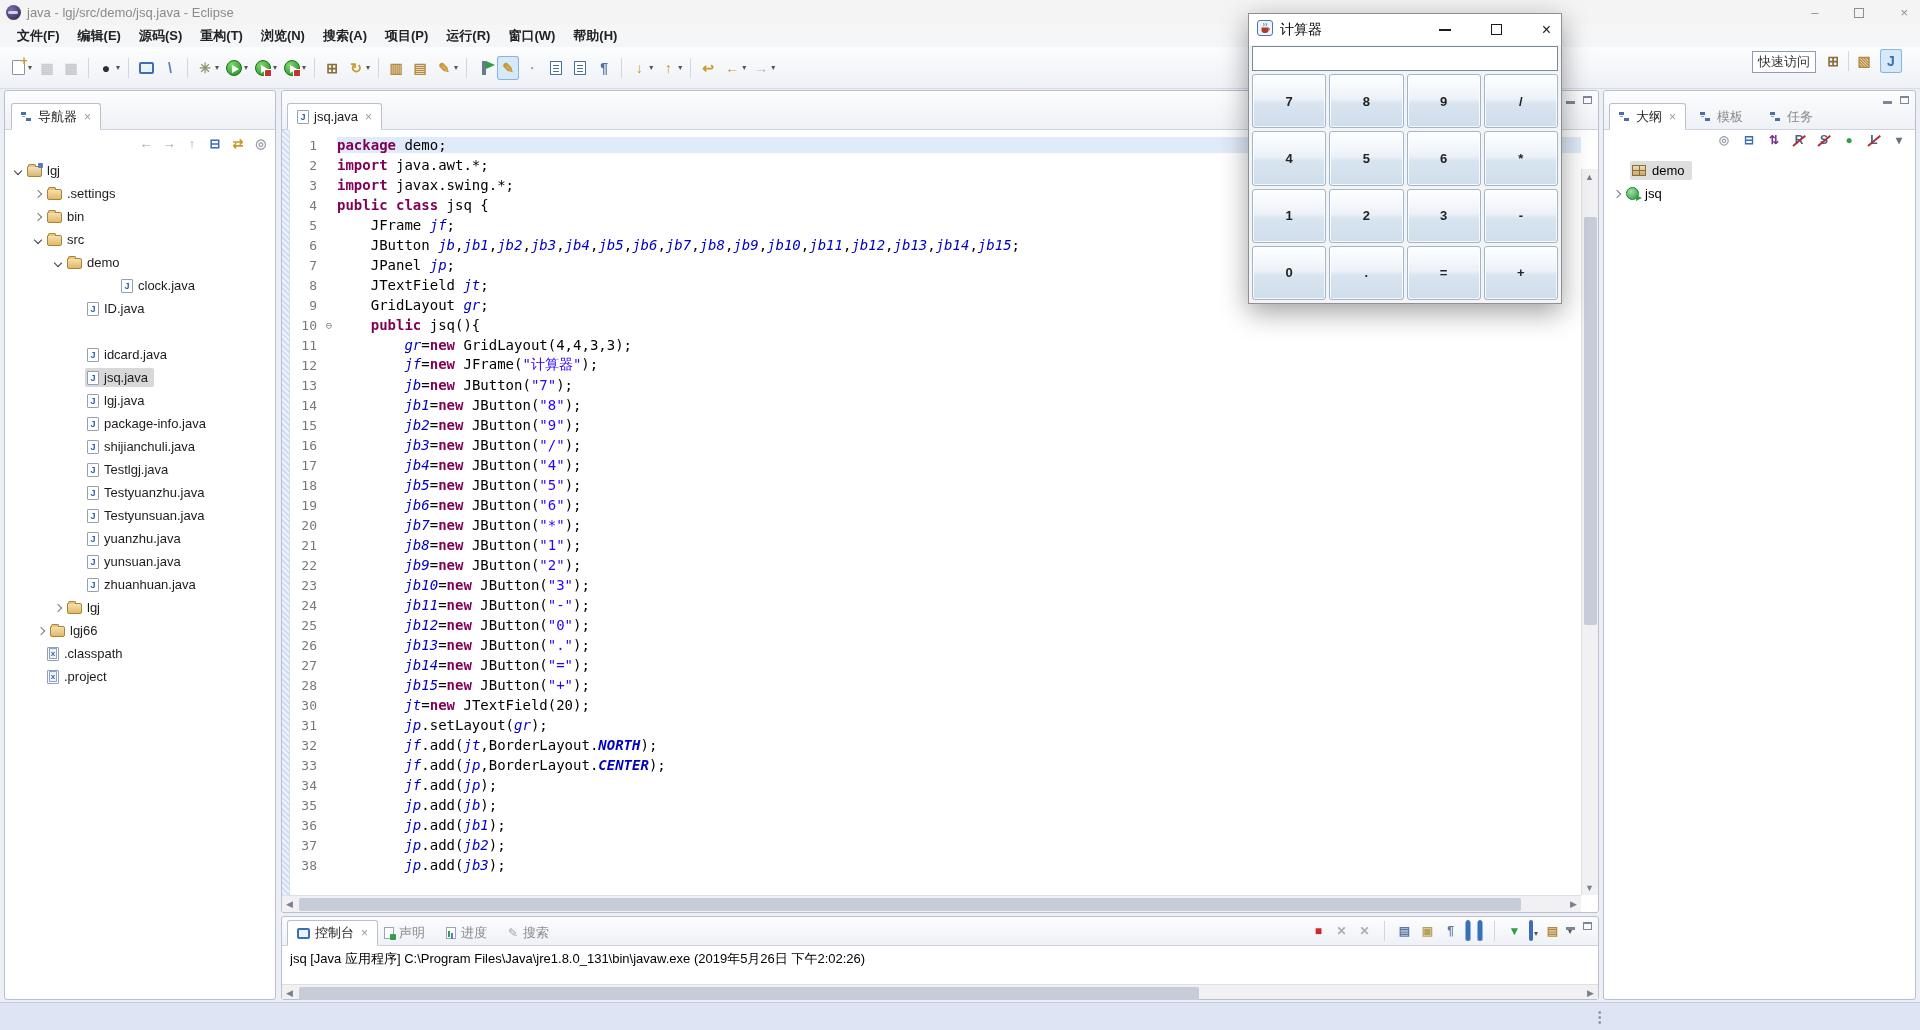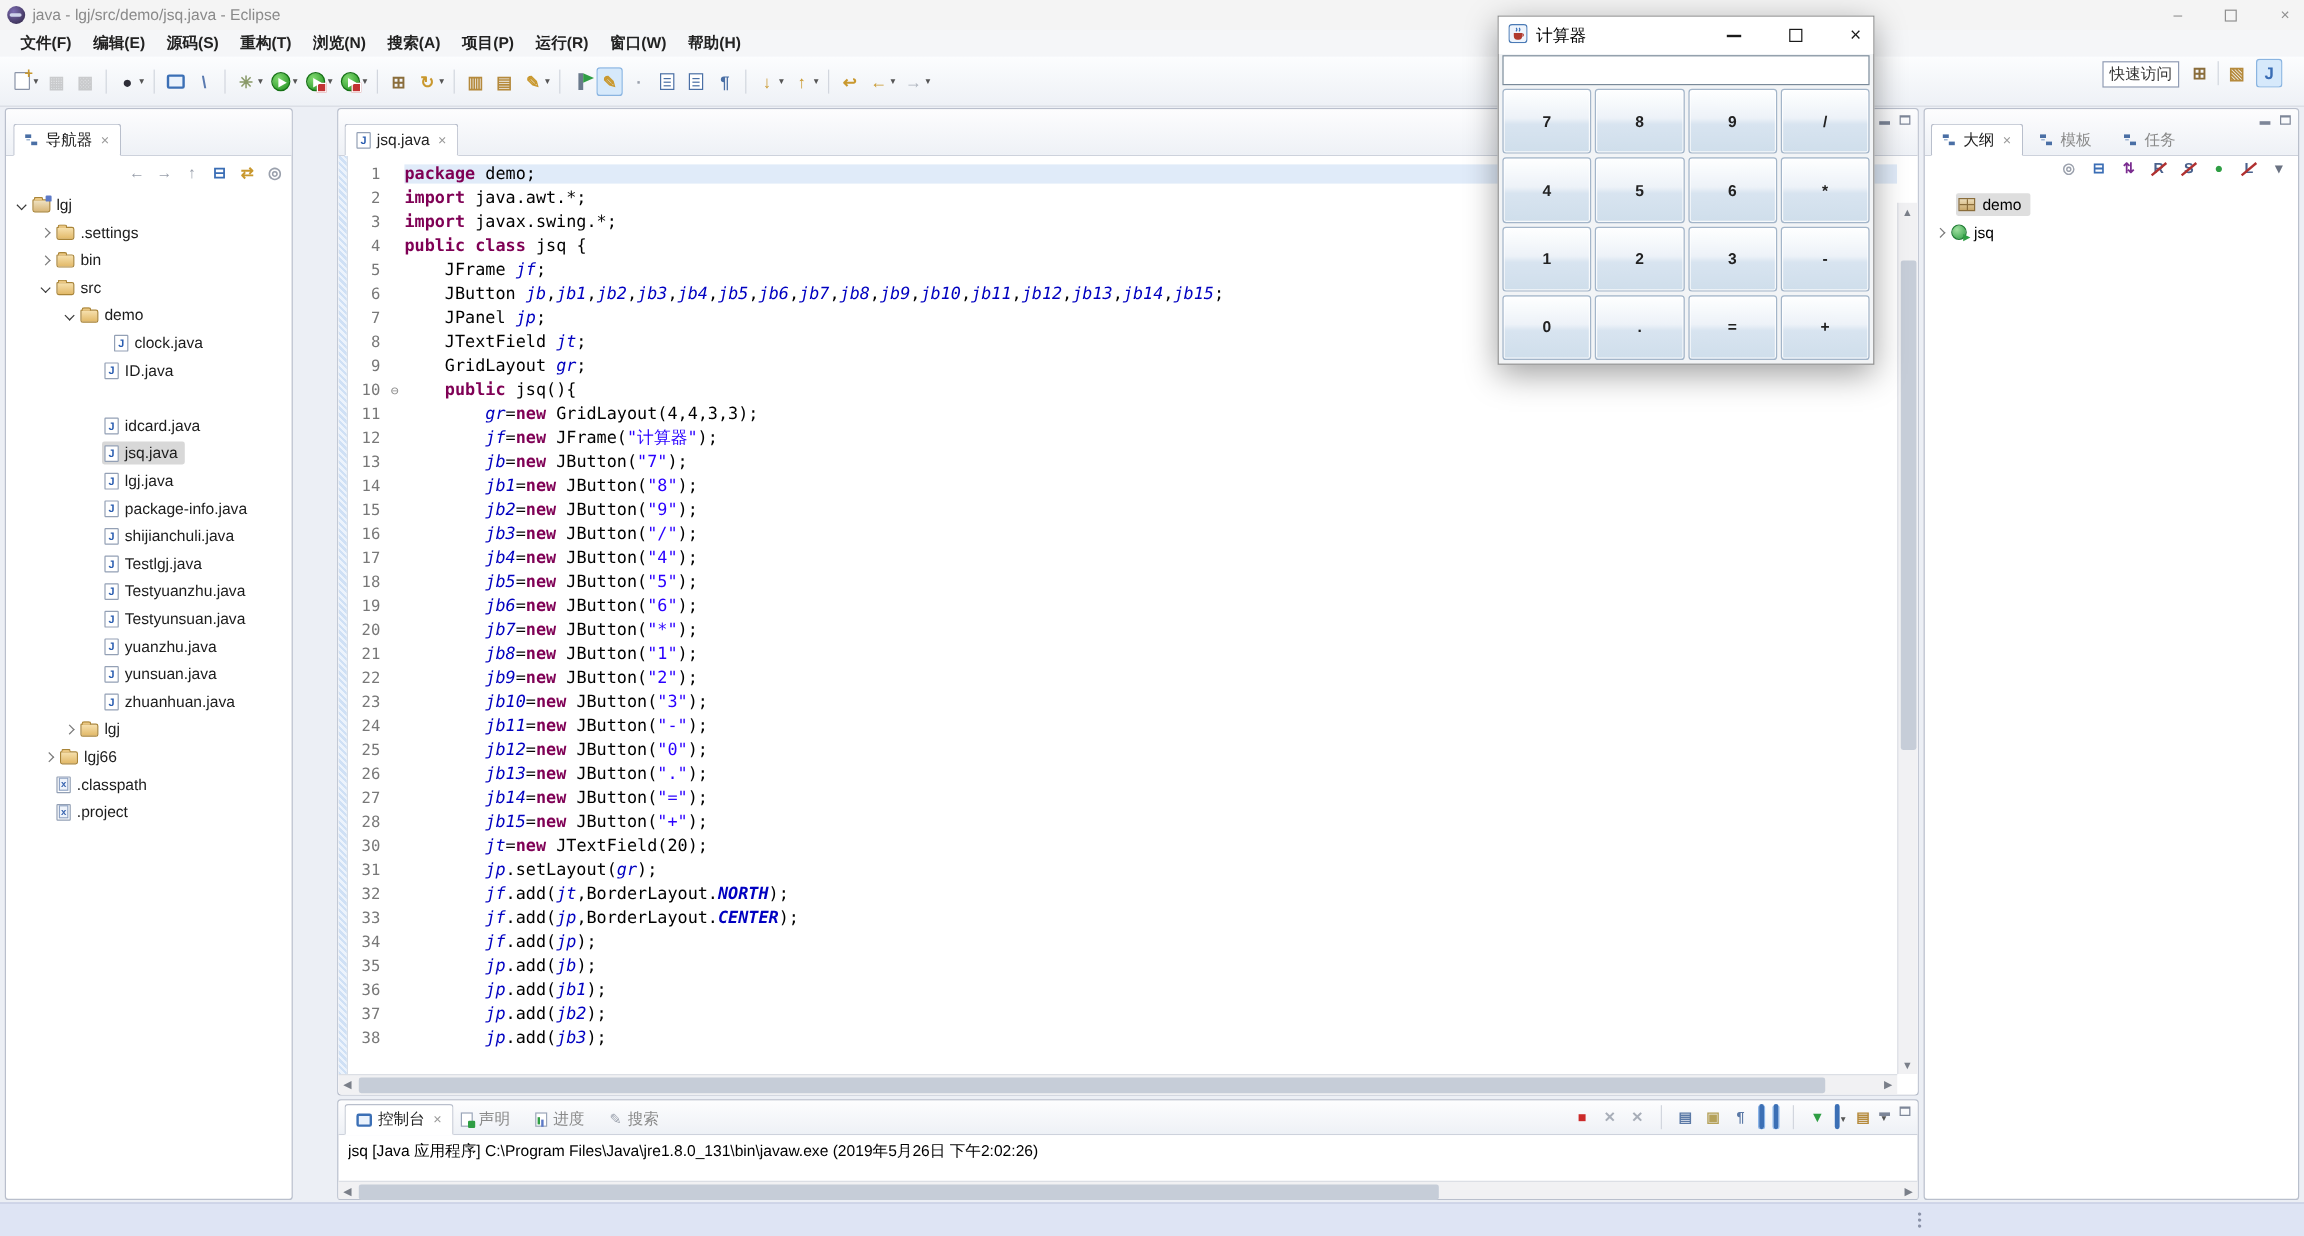--- a/index.html
+++ b/index.html
@@ -62,21 +62,21 @@
     padding:0 9px; font-size:13px; }
   .tab.active { background:#fff; border:1px solid #b9bfcc; border-bottom:1px solid #fff;
     border-radius:3px 3px 0 0; color:#222; }
   .tab.inactive { color:#8a8a8a; }
   .tab .x { color:#9a9a9a; font-size:12px; margin-left:2px; }
   .minmax { position:absolute; right:6px; top:5px; display:flex; gap:8px; align-items:center; }
   .mm-min { width:9px; height:3px; background:#7d8698; margin-top:5px; }
   .mm-max { width:9px; height:8px; border:1.5px solid #7d8698; border-top-width:2.5px; }
 
   
-  #navigator { left:4px; top:90px; width:240px; height:910px; }
+  #navigator { left:4px; top:90px; width:272px; height:910px; }
   .nav-tools { position:absolute; top:41px; right:6px; height:22px; display:flex; gap:7px; align-items:center; }
   .nav-tools .gi { font-size:13px; width:16px; height:16px; }
   #nav-tree { position:absolute; left:0; right:0; top:68px; bottom:0; overflow:hidden; font-size:13px; }
   .nav-row { height:23px; display:flex; align-items:center; }
   .tw { width:14px; display:flex; justify-content:center; }
   .chev { width:6px; height:6px; border-right:1.2px solid #7a7a7a; border-bottom:1.2px solid #7a7a7a; }
   .chev.closed { transform:rotate(-45deg); }
   .chev.open   { transform:rotate(45deg); border-color:#3a3a3a; }
   .nav-lab { display:flex; align-items:center; gap:5px; padding:2px 6px 2px 2px; border-radius:2px; color:#1c1c1c; }
   .nav-row.sel .nav-lab { background:#d8d8d8; }
@@ -397,21 +397,21 @@
         </div>
         <div class="nav-row" style="padding-left: 46px;">
           <span class="tw">
             <span class="chev open"></span>
           </span>
           <span class="nav-lab">
             <span class="ic-folder"></span>
             <span>demo</span>
           </span>
         </div>
-        <div class="nav-row" style="padding-left: 74px;">
+        <div class="nav-row" style="padding-left: 100px;">
           <span class="tw"></span>
           <span class="nav-lab">
             <span class="ic-jfile"></span>
             <span>clock.java</span>
           </span>
         </div>
         <div class="nav-row" style="padding-left: 66px;">
           <span class="tw"></span>
           <span class="nav-lab">
             <span class="ic-jfile"></span>

